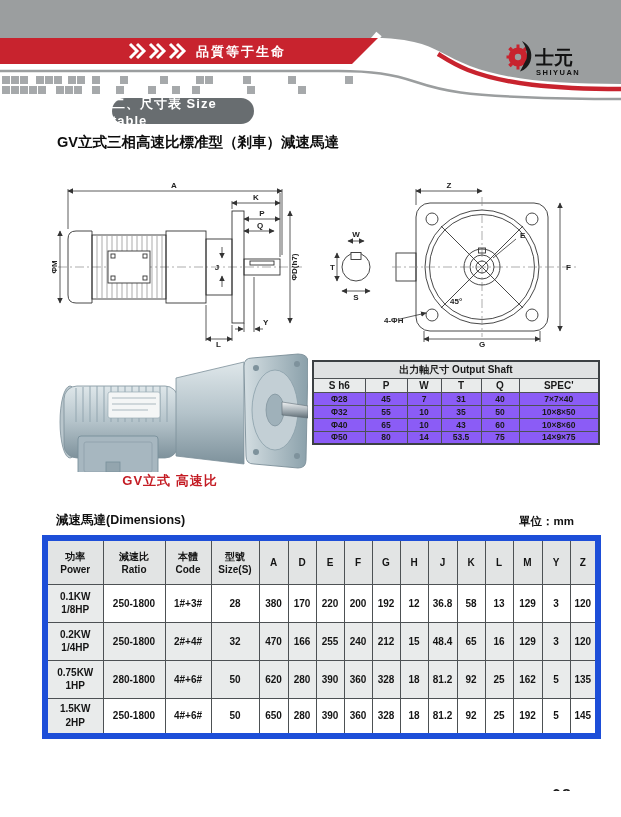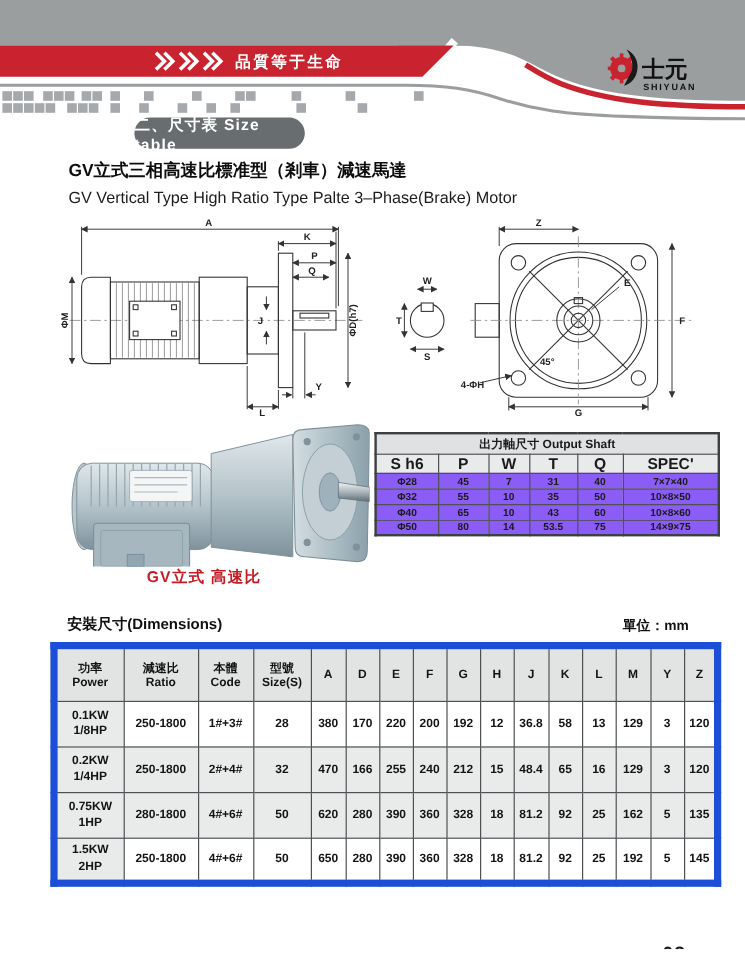--- a/index.html
+++ b/index.html
@@ -31,21 +31,21 @@
                    color:#c41c24; font-size:13px; font-weight:bold; letter-spacing:1px; }
 
   
   #shaft-table { position:absolute; left:312px; top:360px; width:286px; border-collapse:collapse;
                  table-layout:fixed; }
   #shaft-table td { border:1px solid #4d5154; text-align:center; vertical-align:middle;
                     font-size:8.5px; font-weight:bold; color:#1a1a1a; background:#8b5cf6; height:13px; }
   #shaft-table td.st-title { font-size:10px; background:#dfe1e2; height:17px; }
   #shaft-table td.st-group { background:#dfe1e2; height:24px; }
   #shaft-table td.st-group .en { font-weight:normal; font-size:7.5px; }
-  #shaft-table td.st-head  { background:#e9ebeb; font-size:13px; height:14px; }
+  #shaft-table td.st-head  { background:#e9ebeb; font-size:10px; height:14px; }
   #shaft-table { border:2px solid #3c4043; }
 
   
   .dims-label { position:absolute; left:56px; top:512px; font-size:12.5px; font-weight:bold; }
   .unit-label { position:absolute; left:519px; top:514px; font-size:11.5px; font-weight:bold; }
 
   
   #dims-table { position:absolute; left:42px; top:535px; width:553px; border-collapse:collapse;
                 table-layout:fixed; border:6px solid #1d4ed8; }
   #dims-table td { border:1px solid #4d5154; text-align:center; vertical-align:middle;
@@ -143,21 +143,20 @@
         <circle cx="16" cy="19" r="3.2" fill="#9b9e9f"></circle>
         <path d="M 20 3 C 28 7 31 15 28.5 23 C 27 28 23 32 18 33.5 L 24.5 21 C 26 15.5 24 8.5 20 3 Z" fill="#1a1a1a"></path>
       </g>
       <text x="33" y="26" font-size="19" font-weight="bold" fill="#111">士元</text>
       <text x="34" y="37" font-size="7.5" font-weight="bold" fill="#111" letter-spacing="1.5">SHIYUAN</text>
     </g>
   </svg>
 
   <div class="badge">二、尺寸表 Size table</div>
   <div class="title-zh">GV立式三相高速比標准型（剎車）減速馬達</div>
-  <div class="title-en">GV Vertical Type High Ratio Type Palte 3–Phase(Brake) Motor</div>
 
   <svg id="drawings" width="555" height="168" viewBox="0 0 555 168">
     <defs>
       <marker id="ar" viewBox="0 0 10 10" refX="9" refY="5" markerWidth="7" markerHeight="7" orient="auto-start-reverse">
         <path d="M0,0 L10,5 L0,10 z" fill="#333"></path>
       </marker>
     </defs>
 
     <g transform="translate(14,0)">
       <line class="cl" x1="-6" y1="86" x2="238" y2="86"></line>
@@ -392,21 +391,21 @@
           <td>Φ50</td>
           <td>80</td>
           <td>14</td>
           <td>53.5</td>
           <td>75</td>
           <td>14×9×75</td>
         </tr>
       </tbody>
     </table>
 
-  <div class="dims-label">安裝尺寸(Dimensions)</div>
+  <div class="dims-label">減速馬達(Dimensions)</div>
   <div class="unit-label">單位：mm</div>
 
   <table id="dims-table">
     <colgroup>
       <col style="width:58px">
         <col style="width:62px">
         <col style="width:46px">
         <col style="width:48px">
       <col style="width:29px">
         <col style="width:28px">

